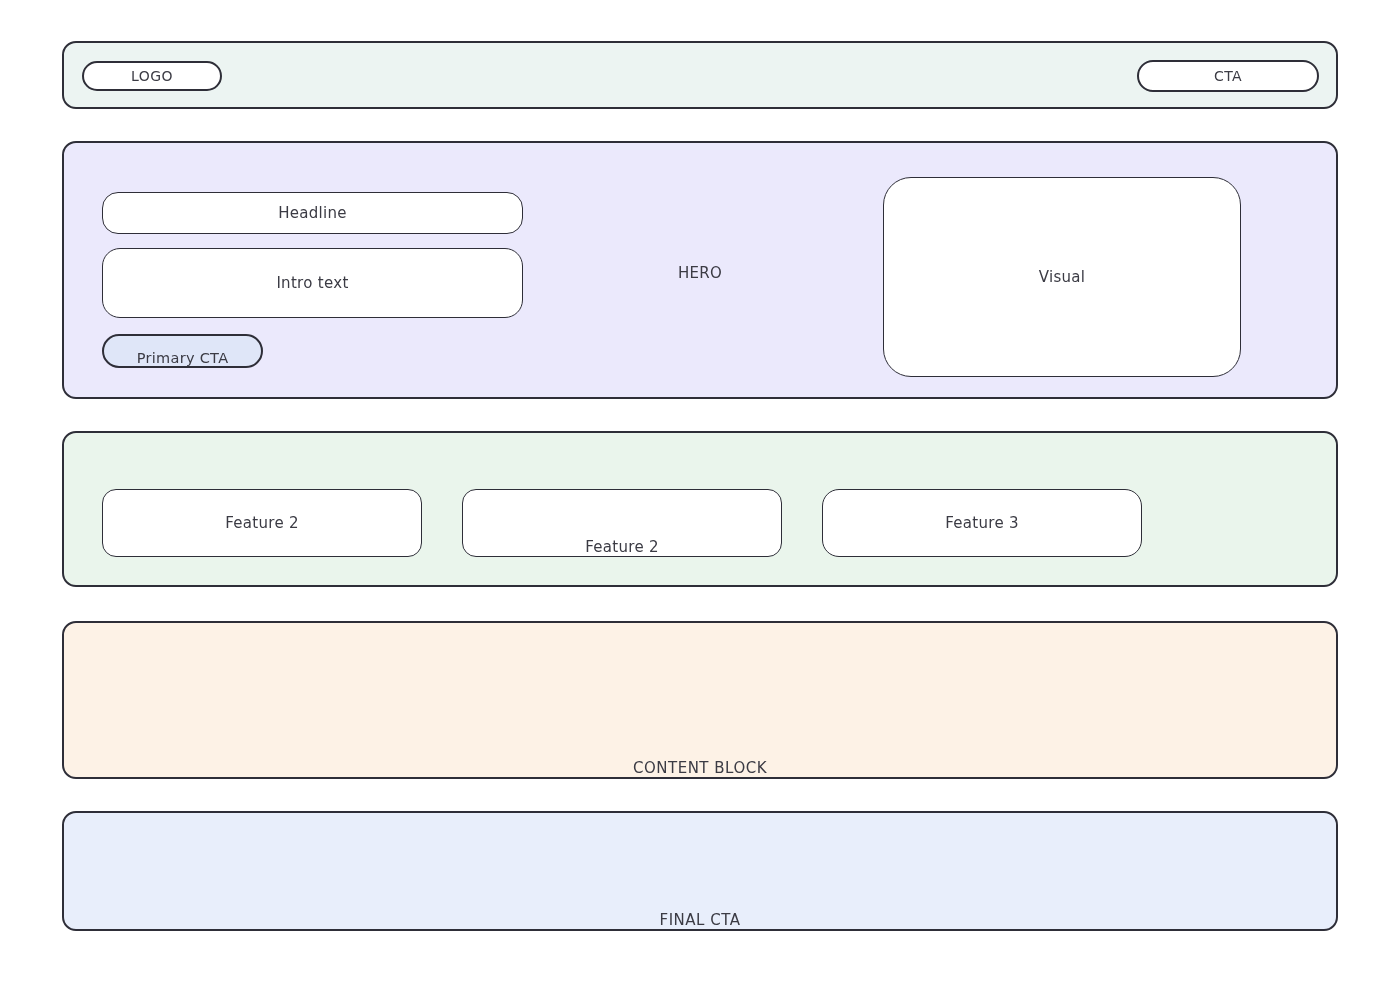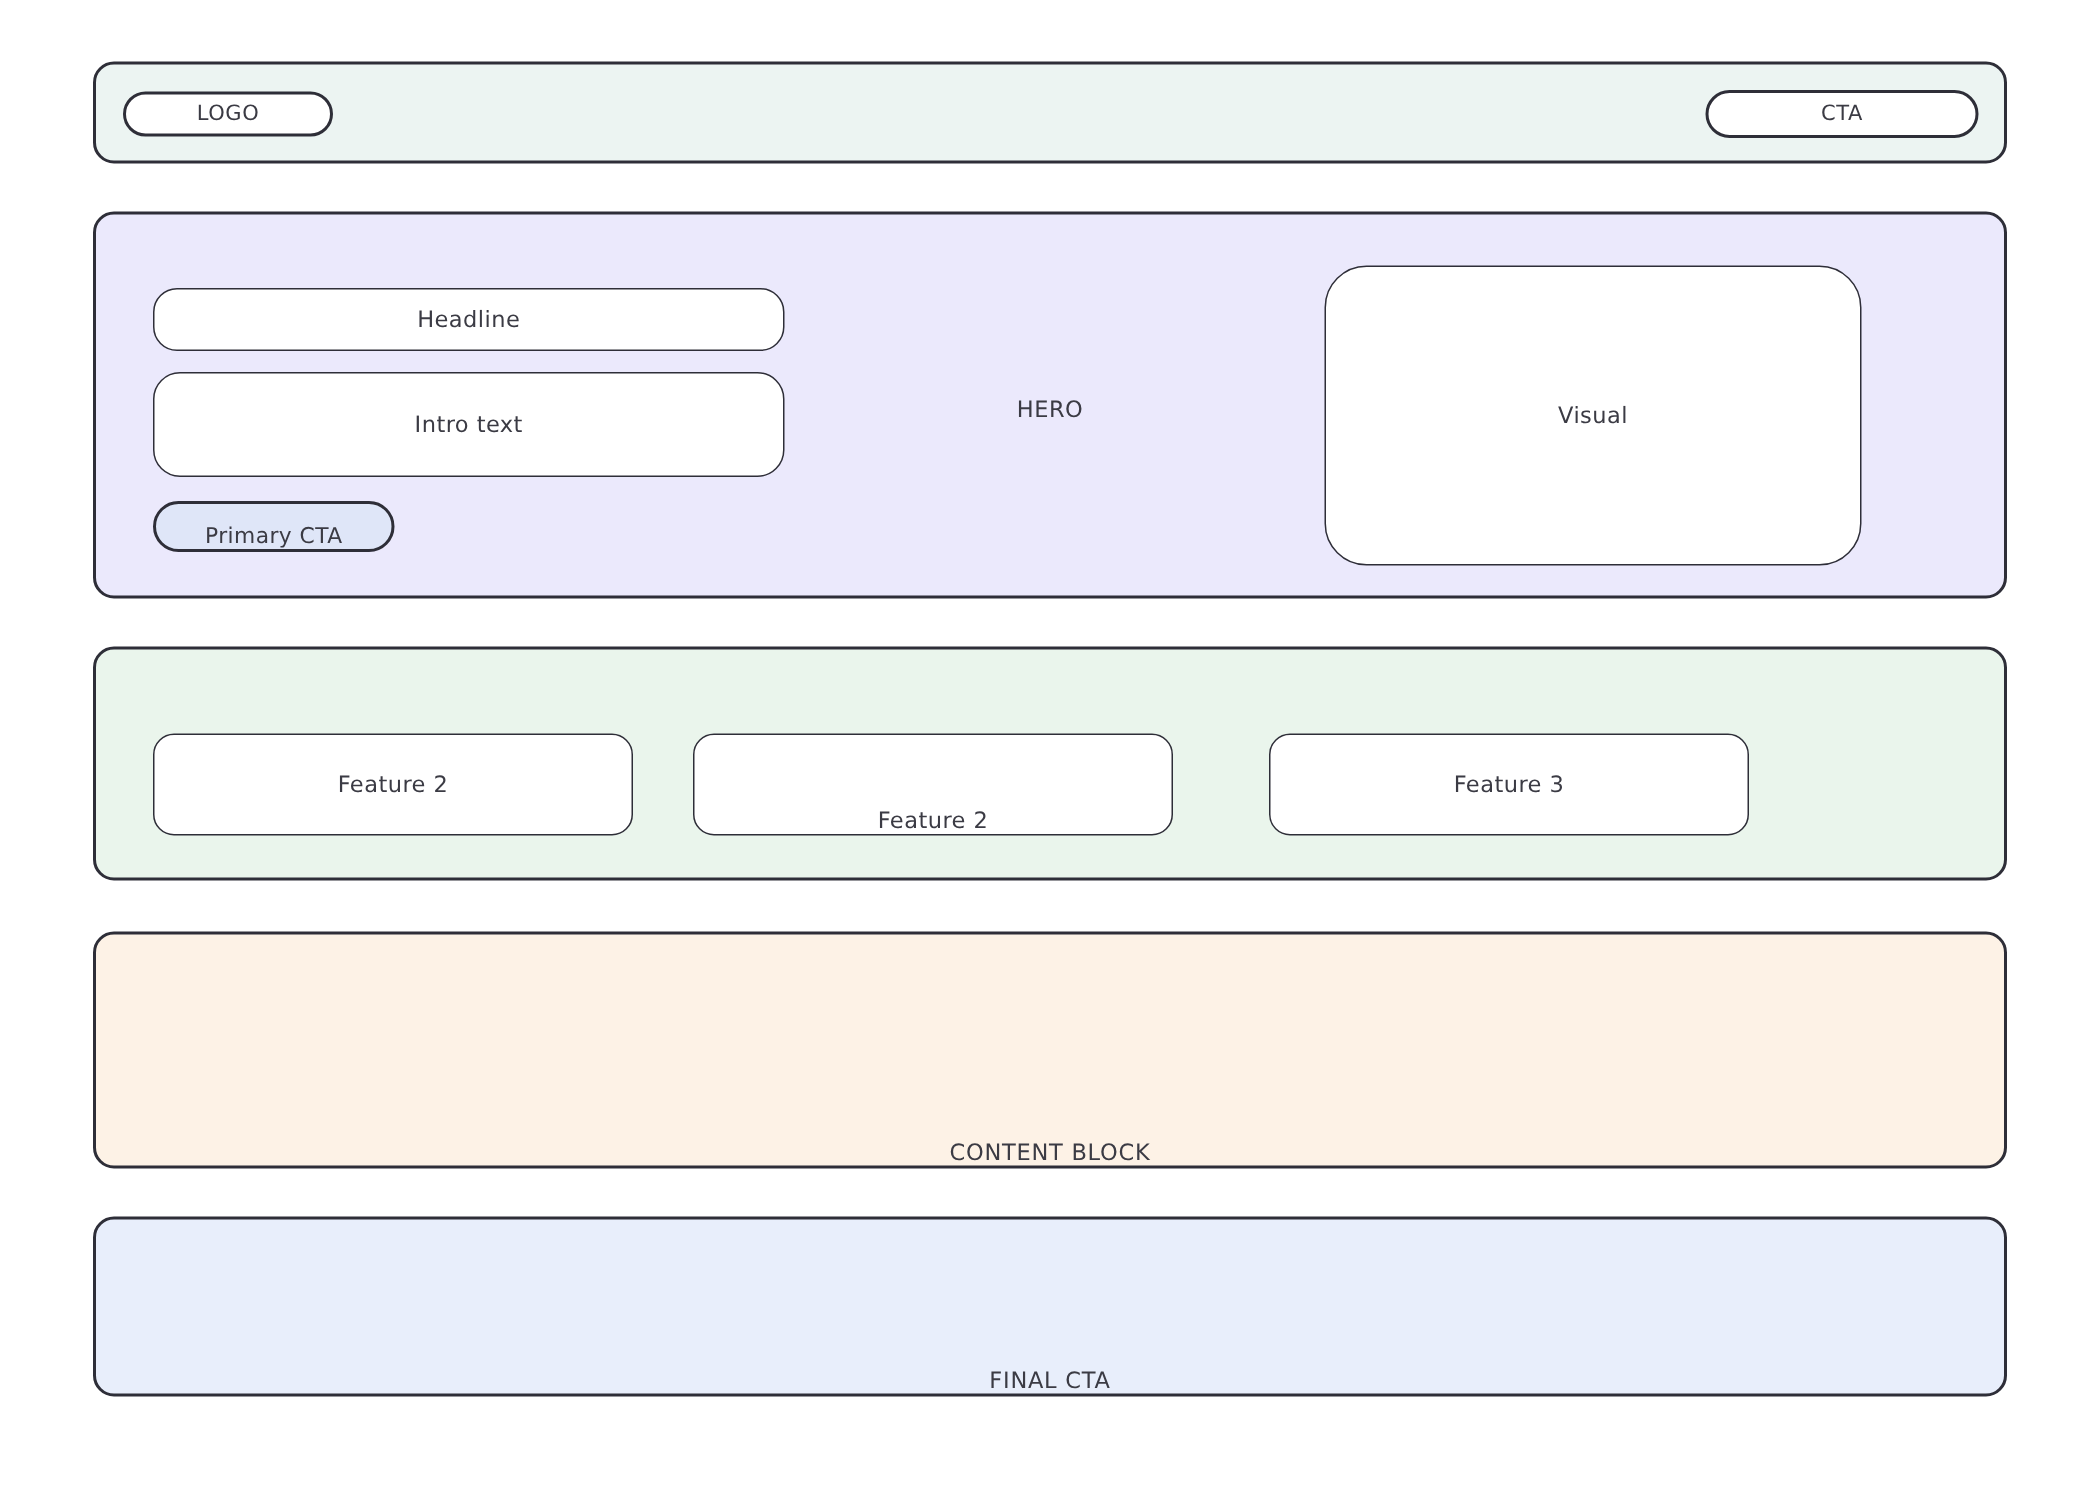--- a/index.html
+++ b/index.html
@@ -63,21 +63,21 @@
     background:var(--primary-cta-bg);
     display:flex;align-items:flex-end;justify-content:center;
     font-size:14.5px;letter-spacing:.3px;color:var(--text);
   }
   .visual-box{left:819px;top:34px;width:358px;height:200px;border-radius:28px;}
   
   .features{top:431px;height:156px;background:var(--features-bg);}
   .feature-card{top:56px;width:320px;height:68px;border-radius:14px;}
   .feature-1{left:38px;}
   .feature-2{left:398px;align-items:flex-end;}
-  .feature-3{left:782px;}
+  .feature-3{left:758px;border-radius:17px;}
   
   .band{
     display:flex;align-items:flex-end;justify-content:center;
   }
   .content-block{top:621px;height:158px;background:var(--content-bg);}
   .final-cta{top:811px;height:120px;background:var(--final-bg);}
   .band .label{letter-spacing:.5px;}
 </style>
 </head>
 <body>

